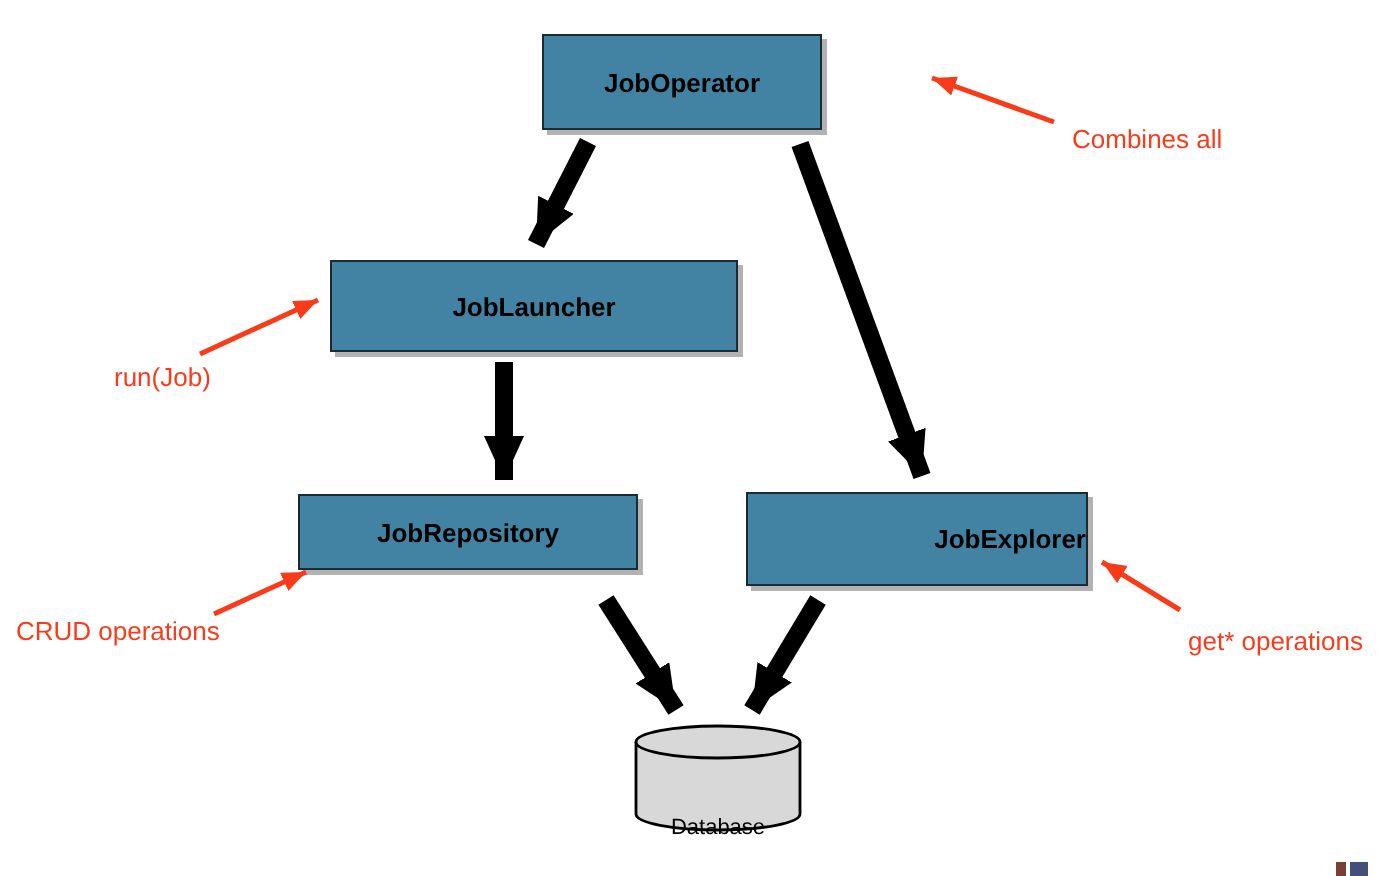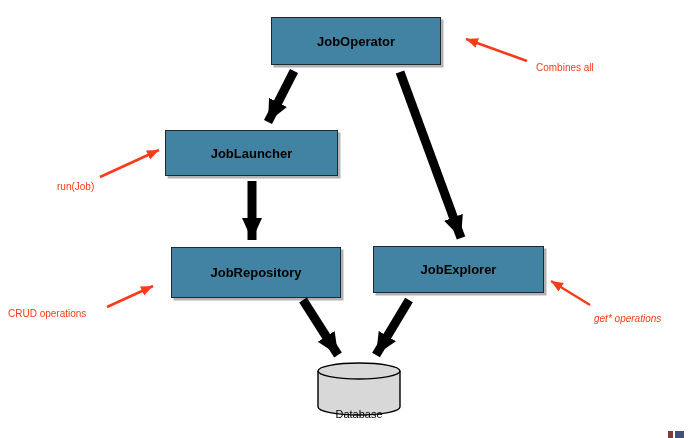--- a/index.html
+++ b/index.html
@@ -8,32 +8,32 @@
     font-family:"Liberation Sans",sans-serif;overflow:hidden;
   }
   .node{
     position:absolute;display:flex;align-items:center;justify-content:center;
     background:var(--node-fill,#4283a4);
     border:1.5px solid var(--node-border,#1c2b33);
     box-shadow:2.5px 2.5px 0 rgba(0,0,0,0.30);
     box-sizing:border-box;
     font-size:13px;font-weight:bold;color:#000;
   }
-  #node-job-operator  {left:271px;top:17px; width:170px;height:48px;}
-  #node-job-launcher  {left:165px;top:130px;width:173px;height:46px;}
-  #node-job-repository{left:171px;top:247px;width:170px;height:51px;}
-  #node-job-explorer  {left:373px;top:246px;width:171px;height:47px;}
+  #node-job-operator  {left:271px;top:17px; width:140px;height:48px;}
+  #node-job-launcher  {left:165px;top:130px;width:204px;height:46px;}
+  #node-job-repository{left:149px;top:247px;width:170px;height:38px;}
+  #node-job-explorer  {left:373px;top:246px;width:171px;height:47px;justify-content:flex-end;}
   .annotation{
-    position:absolute;font-size:10px;color:var(--annotation-red,#fa3b1a);
+    position:absolute;font-size:13px;color:var(--annotation-red,#fa3b1a);
     white-space:nowrap;
   }
   #ann-combines-all   {left:536px;top:62px;}
   #ann-run-job        {left:57px; top:181px;}
   #ann-crud-operations{left:8px;  top:308px;}
-  #ann-get-operations {left:594px;top:313px;font-style:italic;}
+  #ann-get-operations {left:594px;top:313px;}
   #db-label{
     position:absolute;left:318px;top:384px;width:82px;text-align:center;
     font-size:11px;color:#000;margin-top:24px;
   }
   svg.overlay{position:absolute;left:0;top:0;pointer-events:none;}
   .black-arrow{stroke:var(--arrow-black,#000);stroke-width:9;fill:none;}
   .red-arrow{stroke:var(--annotation-red,#fa3b1a);stroke-width:2.5;fill:none;}
   .footer-mark{position:absolute;height:7px;}
   #footer-mark-1{left:668px;top:431px;width:5px;background:var(--footer-mark-1,#7a4038);}
   #footer-mark-2{left:675px;top:431px;width:9px;background:var(--footer-mark-2,#44507a);}

